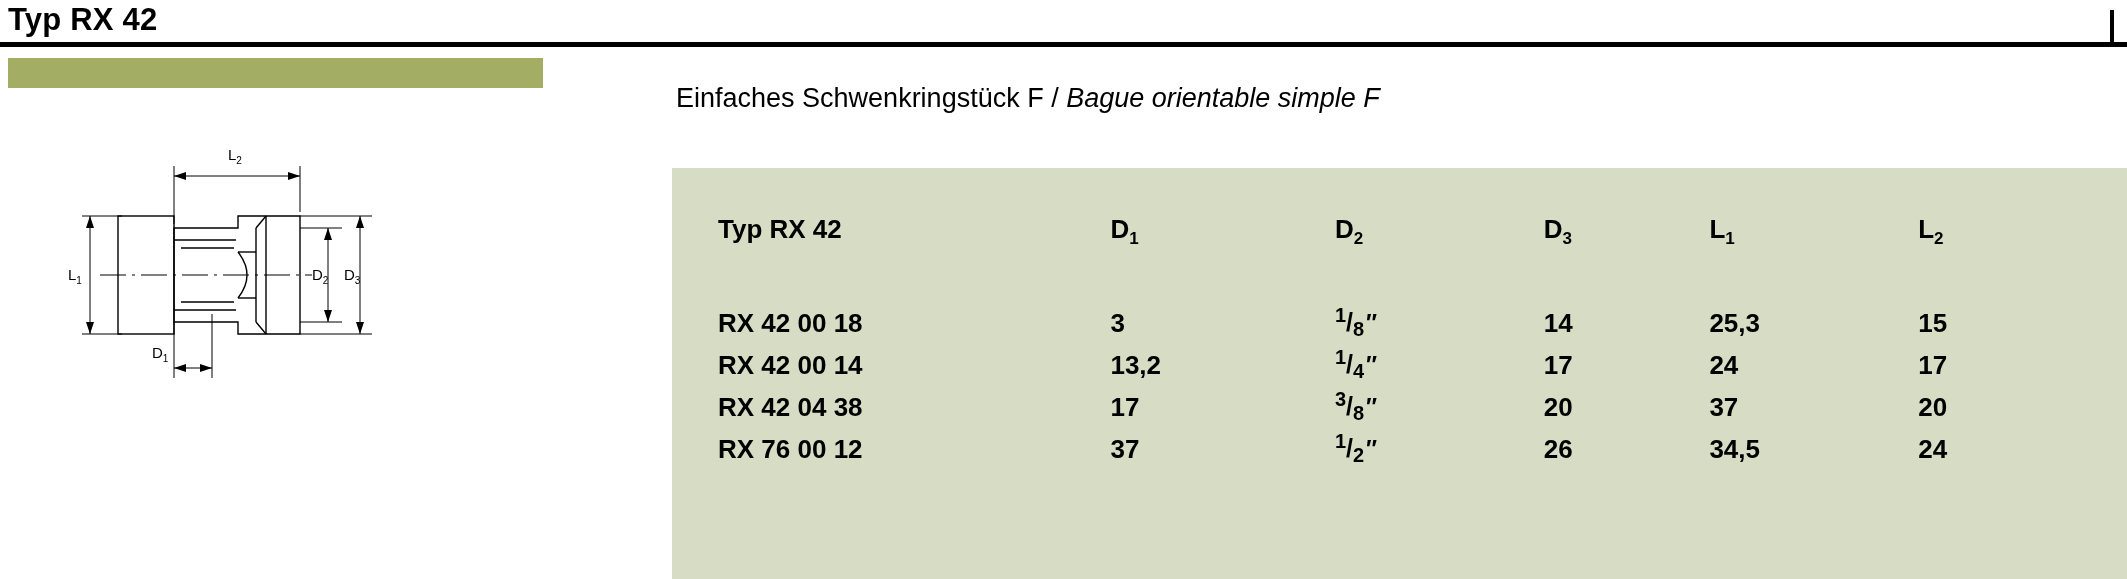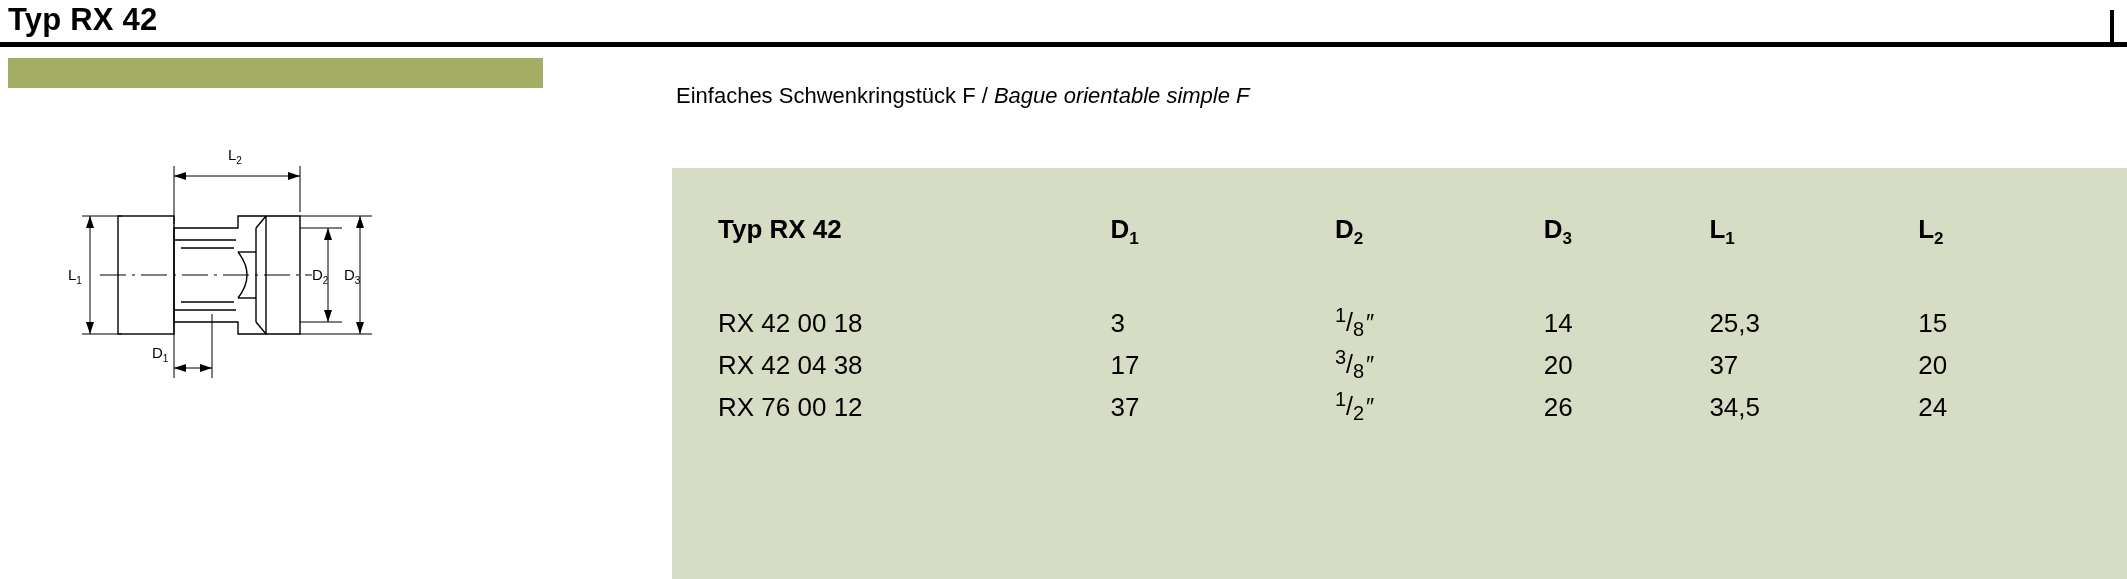--- a/index.html
+++ b/index.html
@@ -48,21 +48,21 @@
     width: 535px;
     height: 30px;
     background: #a3ad63;
   }
 
   
   #caption {
     position: absolute;
     left: 676px;
     top: 83px;
-    font-size: 22px;
+    font-size: 27px;
     color: #000000;
     white-space: nowrap;
   }
   #caption .it {
     font-style: italic;
   }
 
   
   #drawing {
     position: absolute;
@@ -102,21 +102,21 @@
     vertical-align: baseline;
     white-space: nowrap;
   }
   thead th {
     font-weight: bold;
     height: 54px;
     padding-top: 46px;
   }
   tbody td {
     height: 42px;
-    font-weight: normal;
+    font-weight: bold;
   }
   tbody tr:first-child td {
     padding-top: 36px;
   }
   .col-type  { width: 290px; padding-left: 46px; }
   .col-d1    { width: 172px; }
   .col-d2    { width: 160px; }
   .col-d3    { width: 127px; }
   .col-l1    { width: 160px; }
   .col-l2    { width: 160px; }
@@ -253,20 +253,28 @@
     <tbody>
       <tr>
         <td class="col-type">RX 42 00 18</td>
         <td class="col-d1">3</td>
         <td class="col-d2"><span class="frac"><span class="num">1</span><span class="bar">/</span><span class="den">8</span><span class="inch">″</span></span></td>
         <td class="col-d3">14</td>
         <td class="col-l1">25,3</td>
         <td class="col-l2">15</td>
       </tr>
       <tr>
+        <td class="col-type">RX 42 00 14</td>
+        <td class="col-d1">13,2</td>
+        <td class="col-d2"><span class="frac"><span class="num">1</span><span class="bar">/</span><span class="den">4</span><span class="inch">″</span></span></td>
+        <td class="col-d3">17</td>
+        <td class="col-l1">24</td>
+        <td class="col-l2">17</td>
+      </tr>
+      <tr>
         <td class="col-type">RX 42 04 38</td>
         <td class="col-d1">17</td>
         <td class="col-d2"><span class="frac"><span class="num">3</span><span class="bar">/</span><span class="den">8</span><span class="inch">″</span></span></td>
         <td class="col-d3">20</td>
         <td class="col-l1">37</td>
         <td class="col-l2">20</td>
       </tr>
       <tr>
         <td class="col-type">RX 76 00 12</td>
         <td class="col-d1">37</td>

